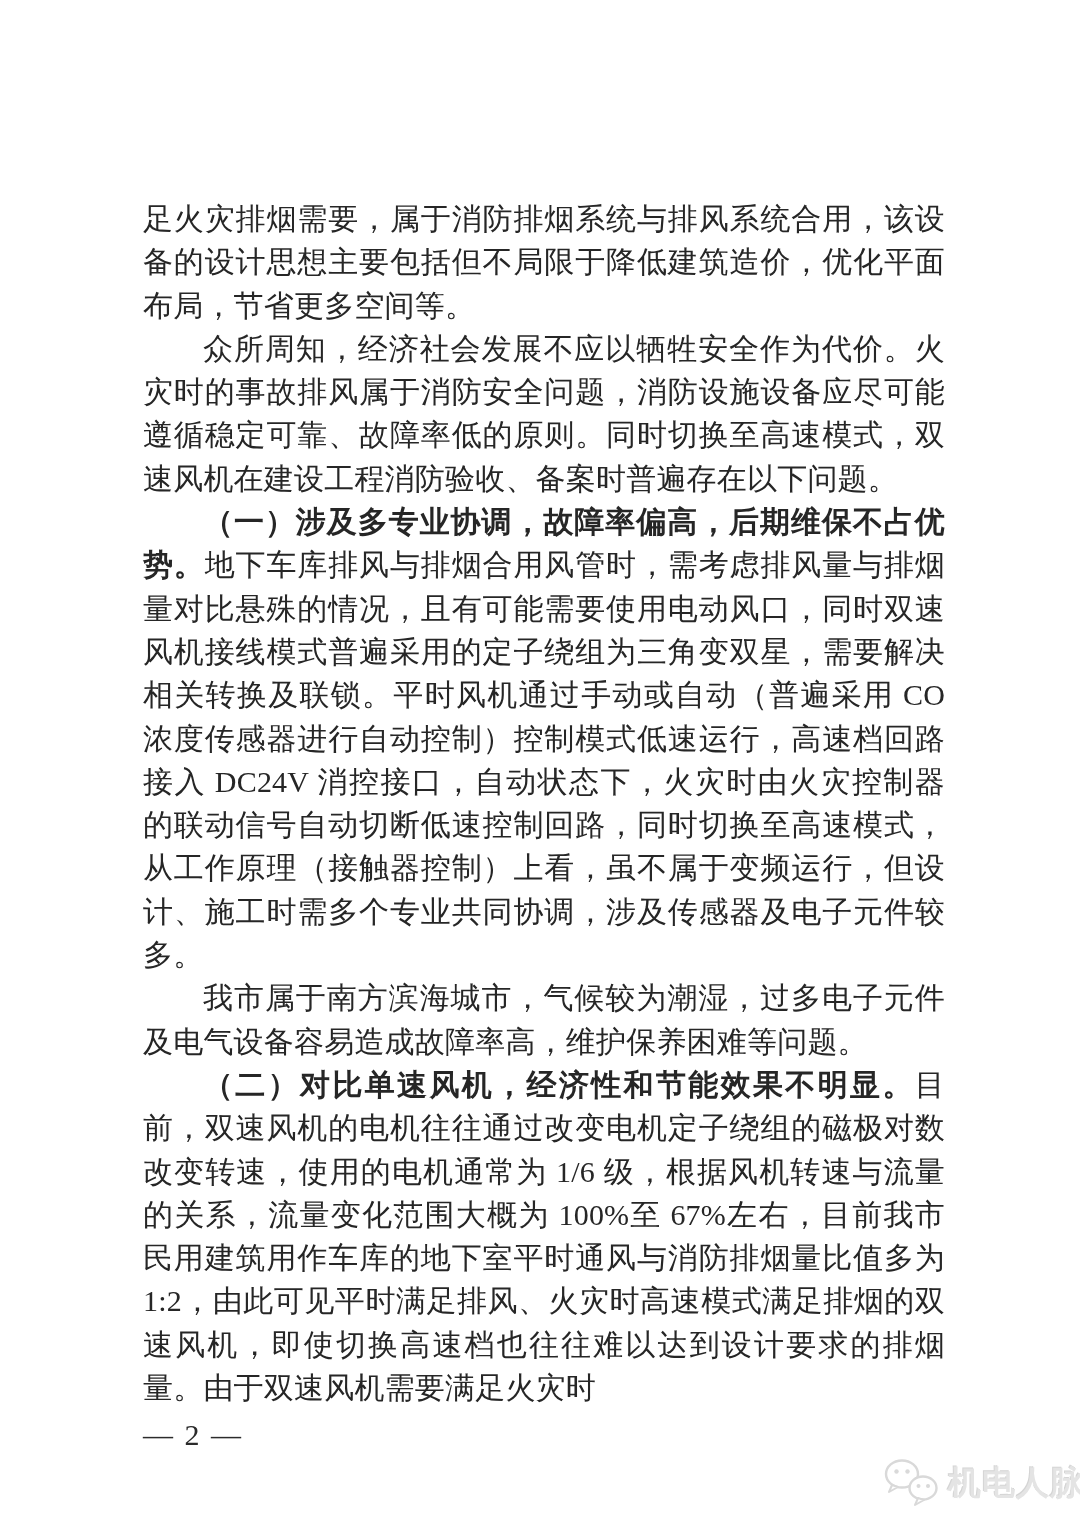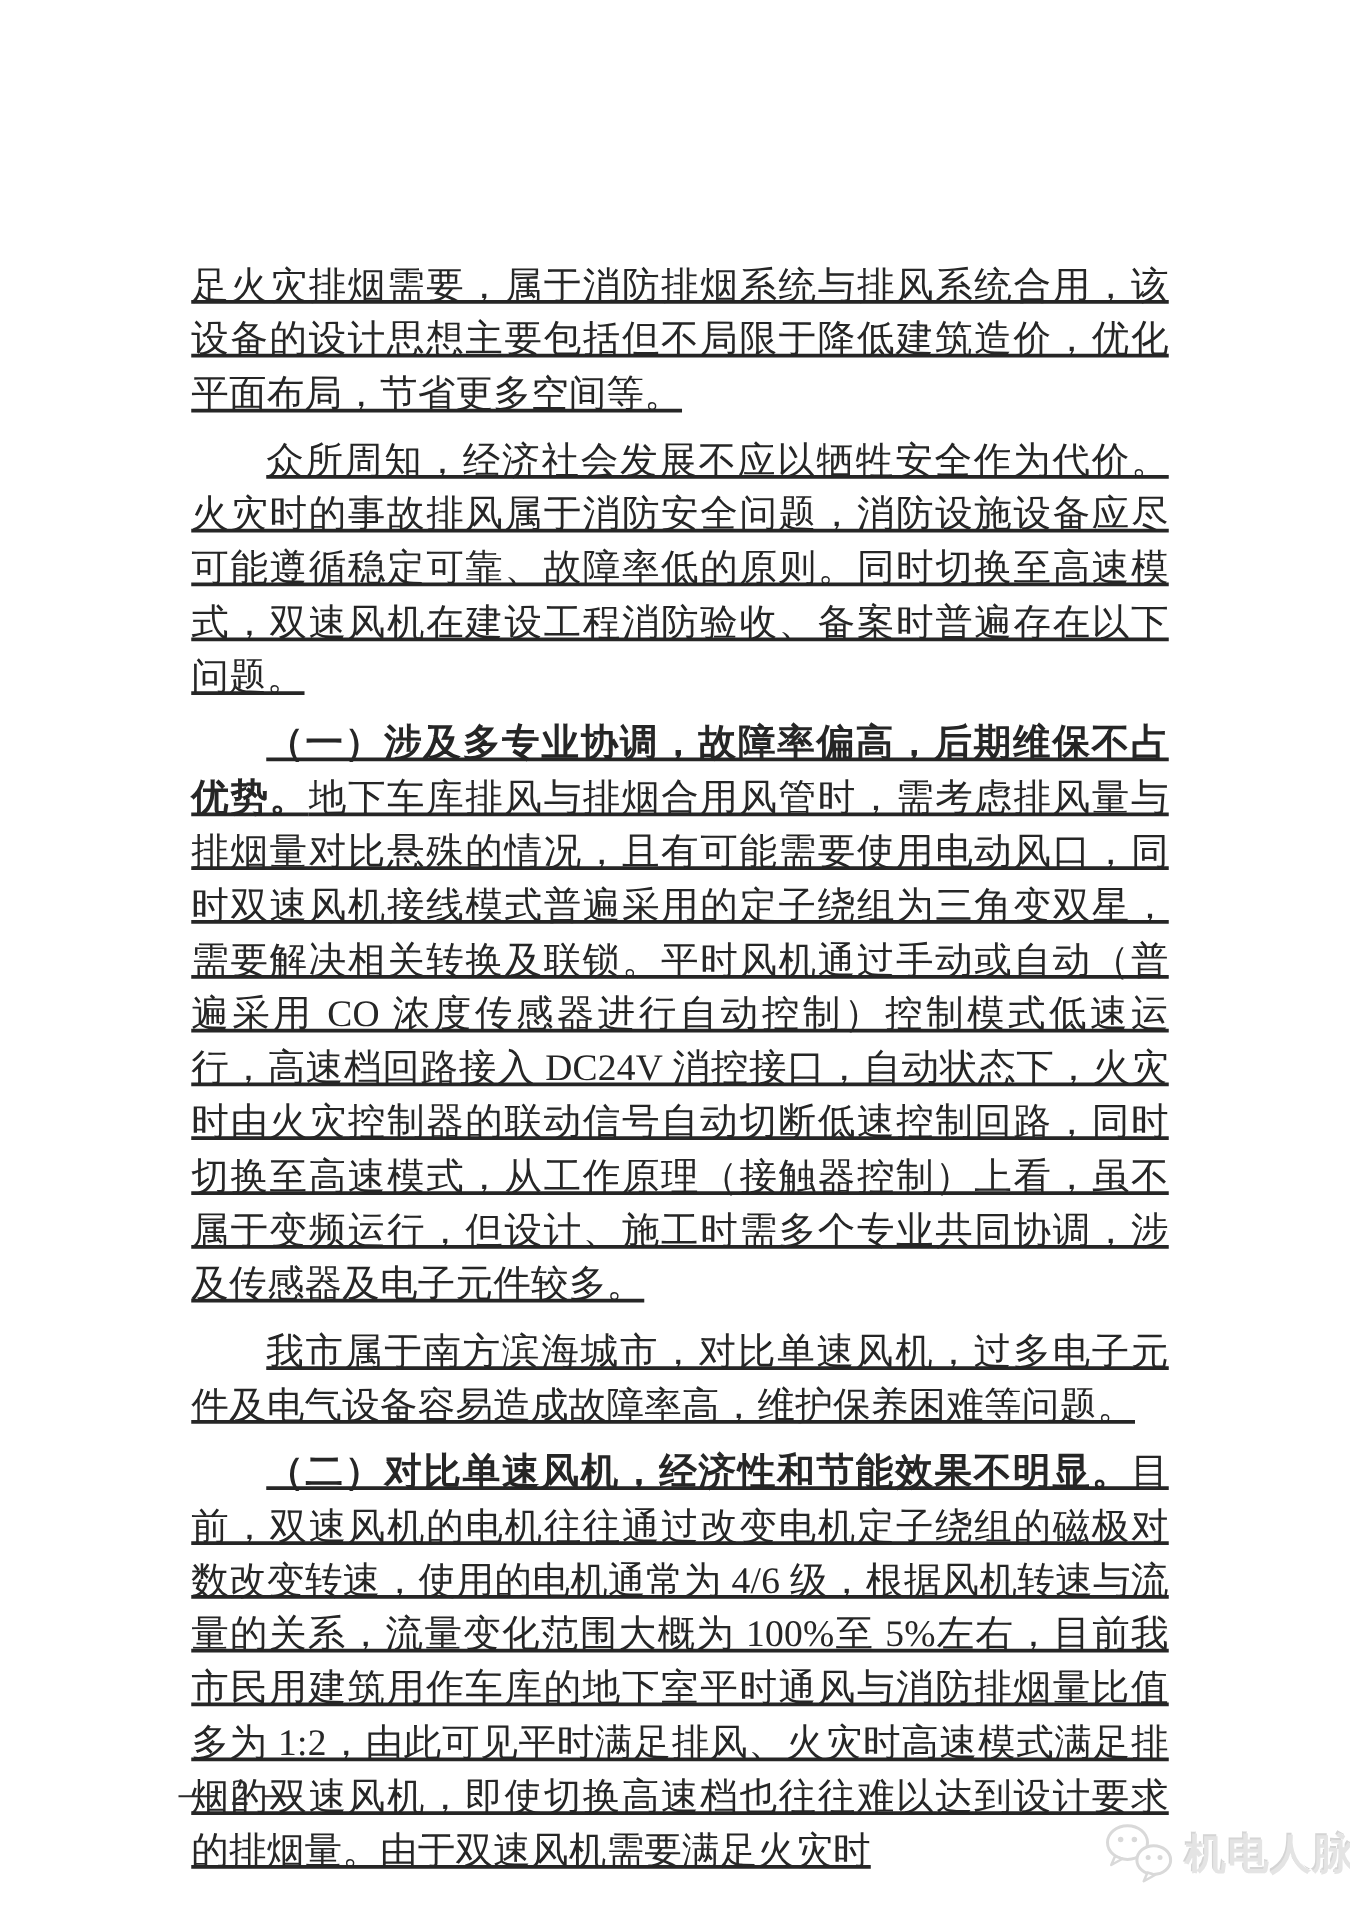--- a/index.html
+++ b/index.html
@@ -25,23 +25,22 @@
     top: 197px;
     width: 802px;
     font-size: 30px;
     line-height: 43.3px;
     color: #262626;
     text-align: justify;
     text-justify: inter-character;
     letter-spacing: 0.2px;
   }
   .doc-body p {
-    margin: 10px;
+    margin: 0;
     padding: 0;
-    text-decoration: underline;
   }
   .doc-body p.indent {
     text-indent: 2em;
   }
   .seg-bold {
     font-weight: 700;
   }
   .page-footer {
     position: absolute;
     left: 143px;
@@ -79,23 +78,23 @@
 <div class="page">
 
   <div class="doc-body">
 
     <p><span>足火灾排烟需要，属于消防排烟系统与排风系统合用，该设备的设计思想主要包括但不局限于降低建筑造价，优化平面布局，节省更多空间等。</span></p>
 
     <p class="indent"><span>众所周知，经济社会发展不应以牺牲安全作为代价。火灾时的事故排风属于消防安全问题，消防设施设备应尽可能遵循稳定可靠、故障率低的原则。同时切换至高速模式，双速风机在建设工程消防验收、备案时普遍存在以下问题。</span></p>
 
     <p class="indent"><span class="seg-bold">（一）涉及多专业协调，故障率偏高，后期维保不占优势。</span><span>地下车库排风与排烟合用风管时，需考虑排风量与排烟量对比悬殊的情况，且有可能需要使用电动风口，同时双速风机接线模式普遍采用的定子绕组为三角变双星，需要解决相关转换及联锁。平时风机通过手动或自动（普遍采用 CO 浓度传感器进行自动控制）控制模式低速运行，高速档回路接入 DC24V 消控接口，自动状态下，火灾时由火灾控制器的联动信号自动切断低速控制回路，同时切换至高速模式，从工作原理（接触器控制）上看，虽不属于变频运行，但设计、施工时需多个专业共同协调，涉及传感器及电子元件较多。</span></p>
 
-    <p class="indent"><span>我市属于南方滨海城市，对比单速风机，过多电子元件及电气设备容易造成故障率高，维护保养困难等问题。</span></p>
+    <p class="indent"><span>我市属于南方滨海城市，气候较为潮湿，过多电子元件及电气设备容易造成故障率高，维护保养困难等问题。</span></p>
 
-    <p class="indent"><span class="seg-bold">（二）对比单速风机，经济性和节能效果不明显。</span><span>目前，双速风机的电机往往通过改变电机定子绕组的磁极对数改变转速，使用的电机通常为 4/6 级，根据风机转速与流量的关系，流量变化范围大概为 100%至 5%左右，目前我市民用建筑用作车库的地下室平时通风与消防排烟量比值多为 1:2，由此可见平时满足排风、火灾时高速模式满足排烟的双速风机，即使切换高速档也往往难以达到设计要求的排烟量。由于双速风机需要满足火灾时</span></p>
+    <p class="indent"><span class="seg-bold">（二）对比单速风机，经济性和节能效果不明显。</span><span>目前，双速风机的电机往往通过改变电机定子绕组的磁极对数改变转速，使用的电机通常为 1/6 级，根据风机转速与流量的关系，流量变化范围大概为 100%至 67%左右，目前我市民用建筑用作车库的地下室平时通风与消防排烟量比值多为 1:2，由此可见平时满足排风、火灾时高速模式满足排烟的双速风机，即使切换高速档也往往难以达到设计要求的排烟量。由于双速风机需要满足火灾时</span></p>
 
   </div>
 
   <div class="page-footer">— 2 —</div>
 
   <div class="watermark">
     <svg class="watermark-icon" viewBox="0 0 60 50" xmlns="http://www.w3.org/2000/svg">
 
       <ellipse cx="20" cy="16" rx="16" ry="13.5" fill="#ffffff" stroke="#d9d9d9" stroke-width="2.4"></ellipse>
       <path d="M10 27 L7 34 L16 29 Z" fill="#ffffff" stroke="#d9d9d9" stroke-width="2" stroke-linejoin="round"></path>

